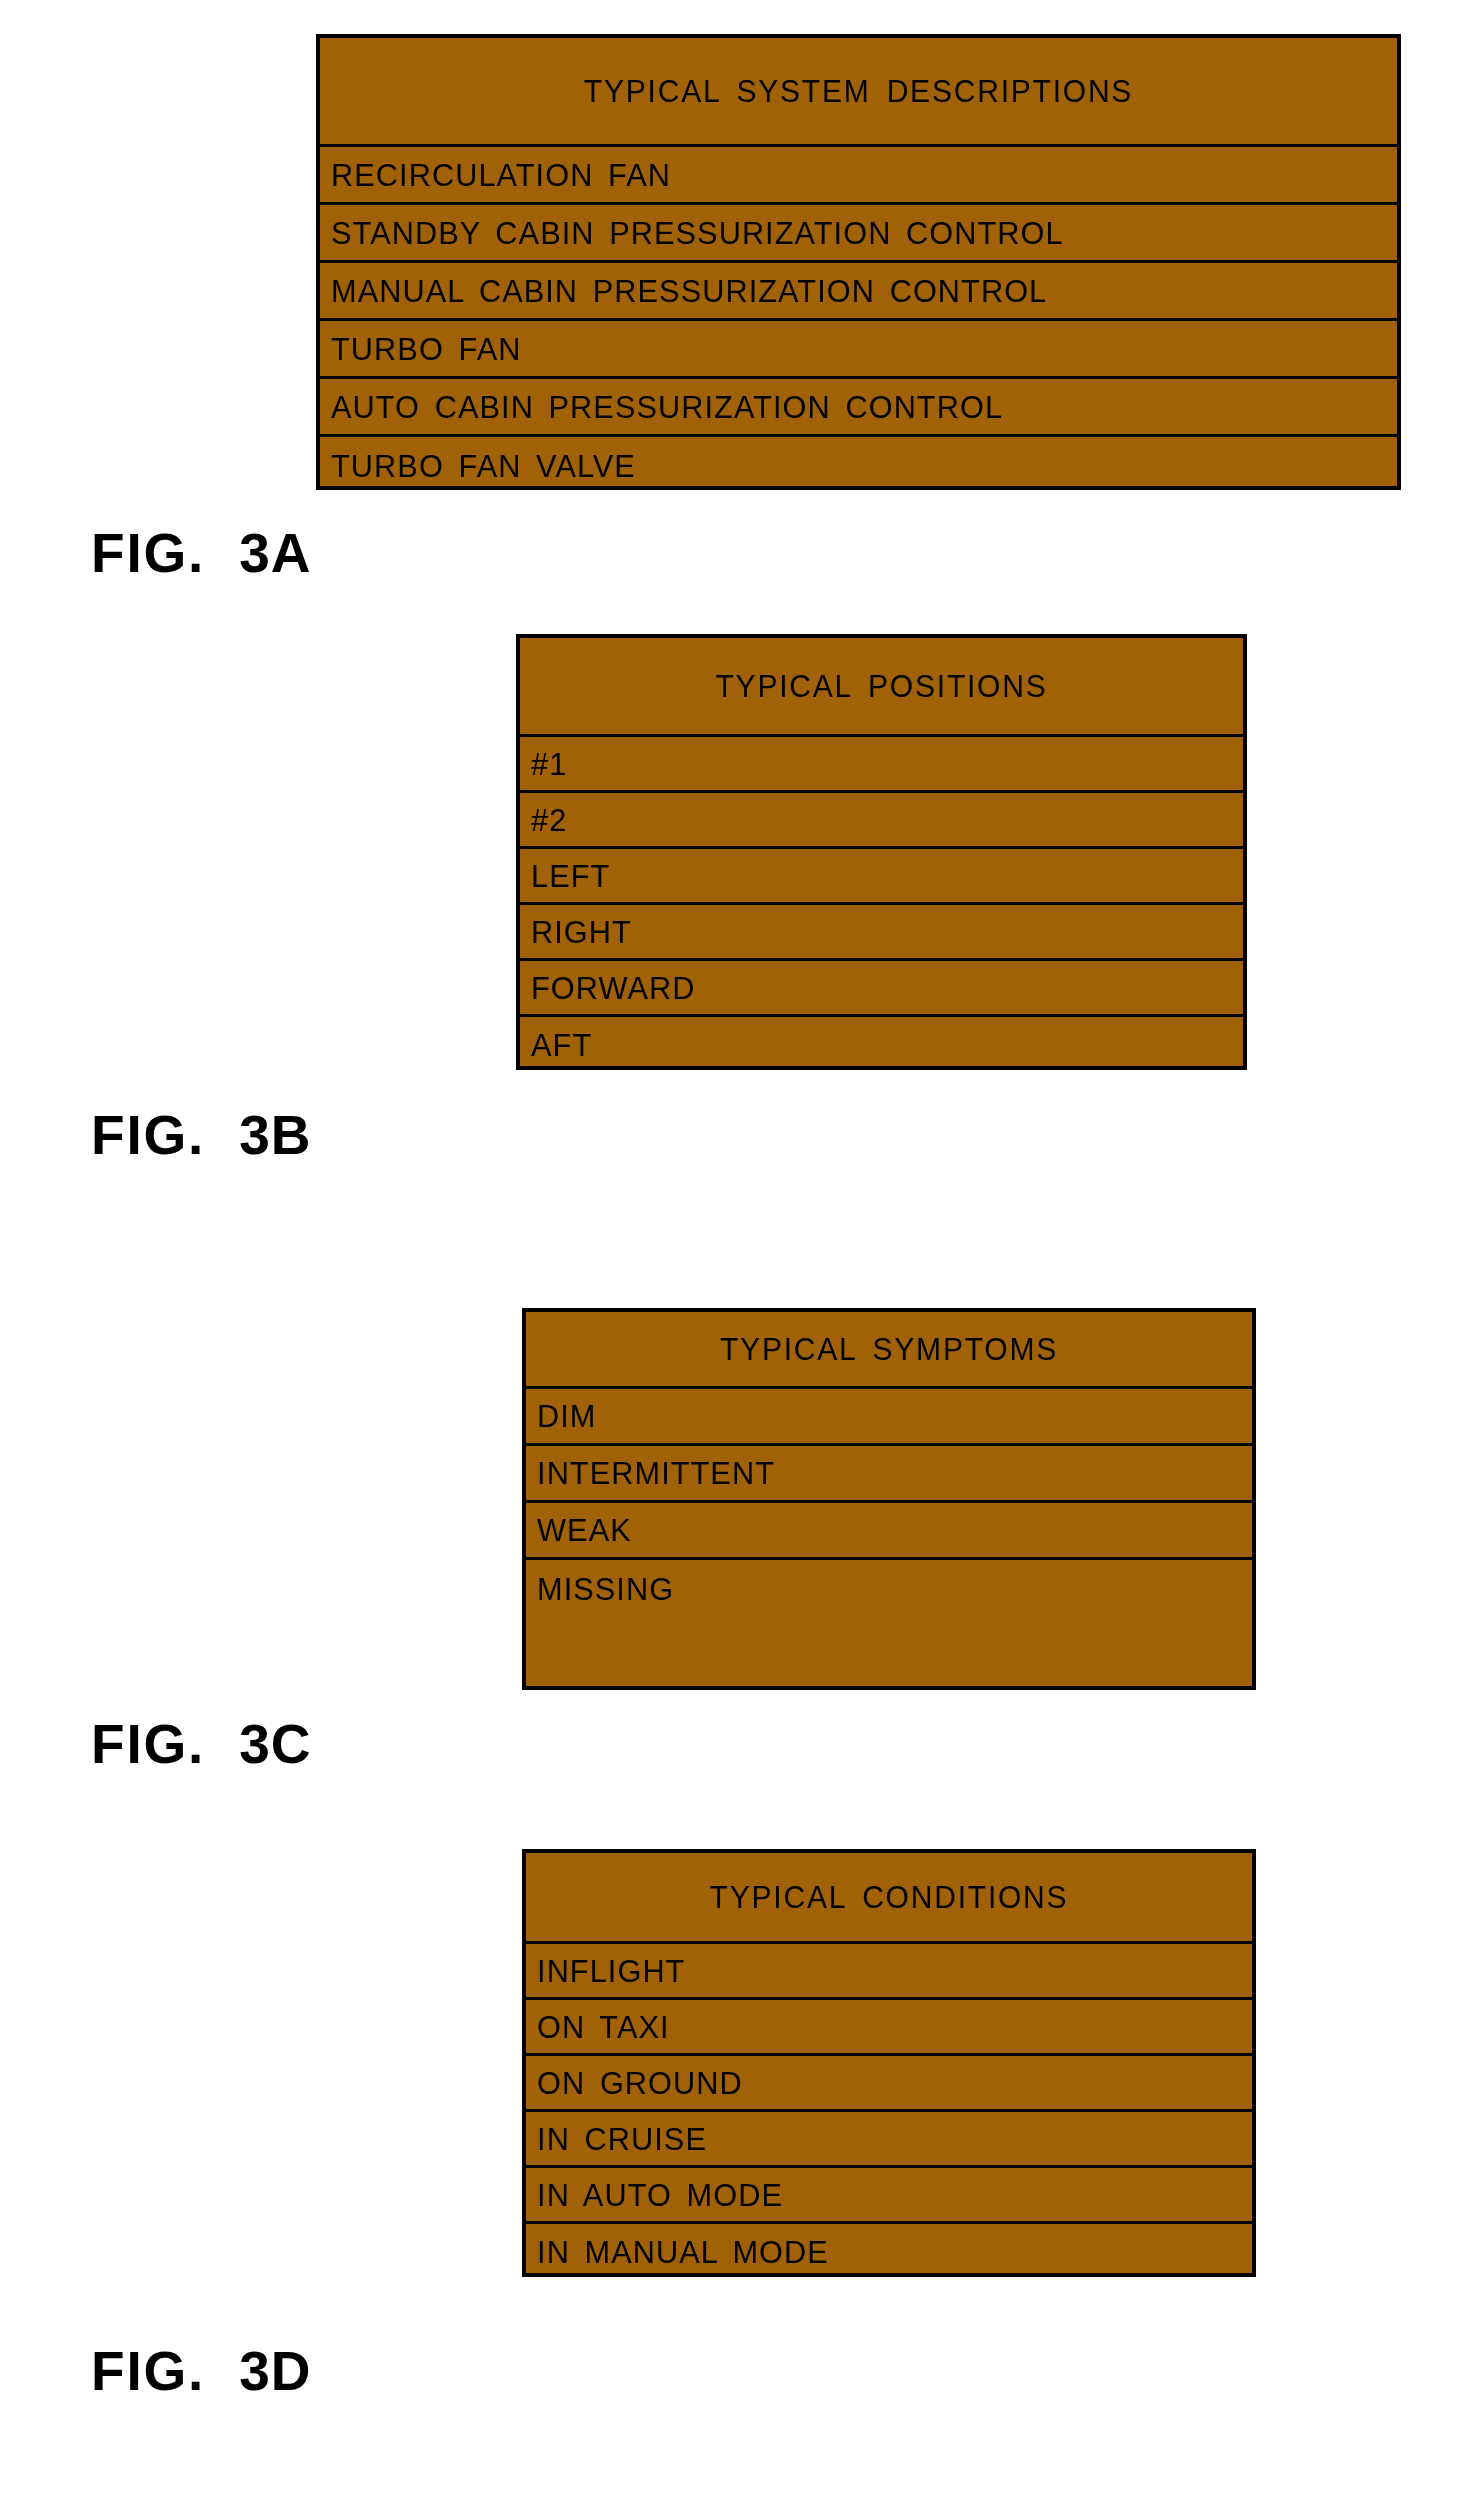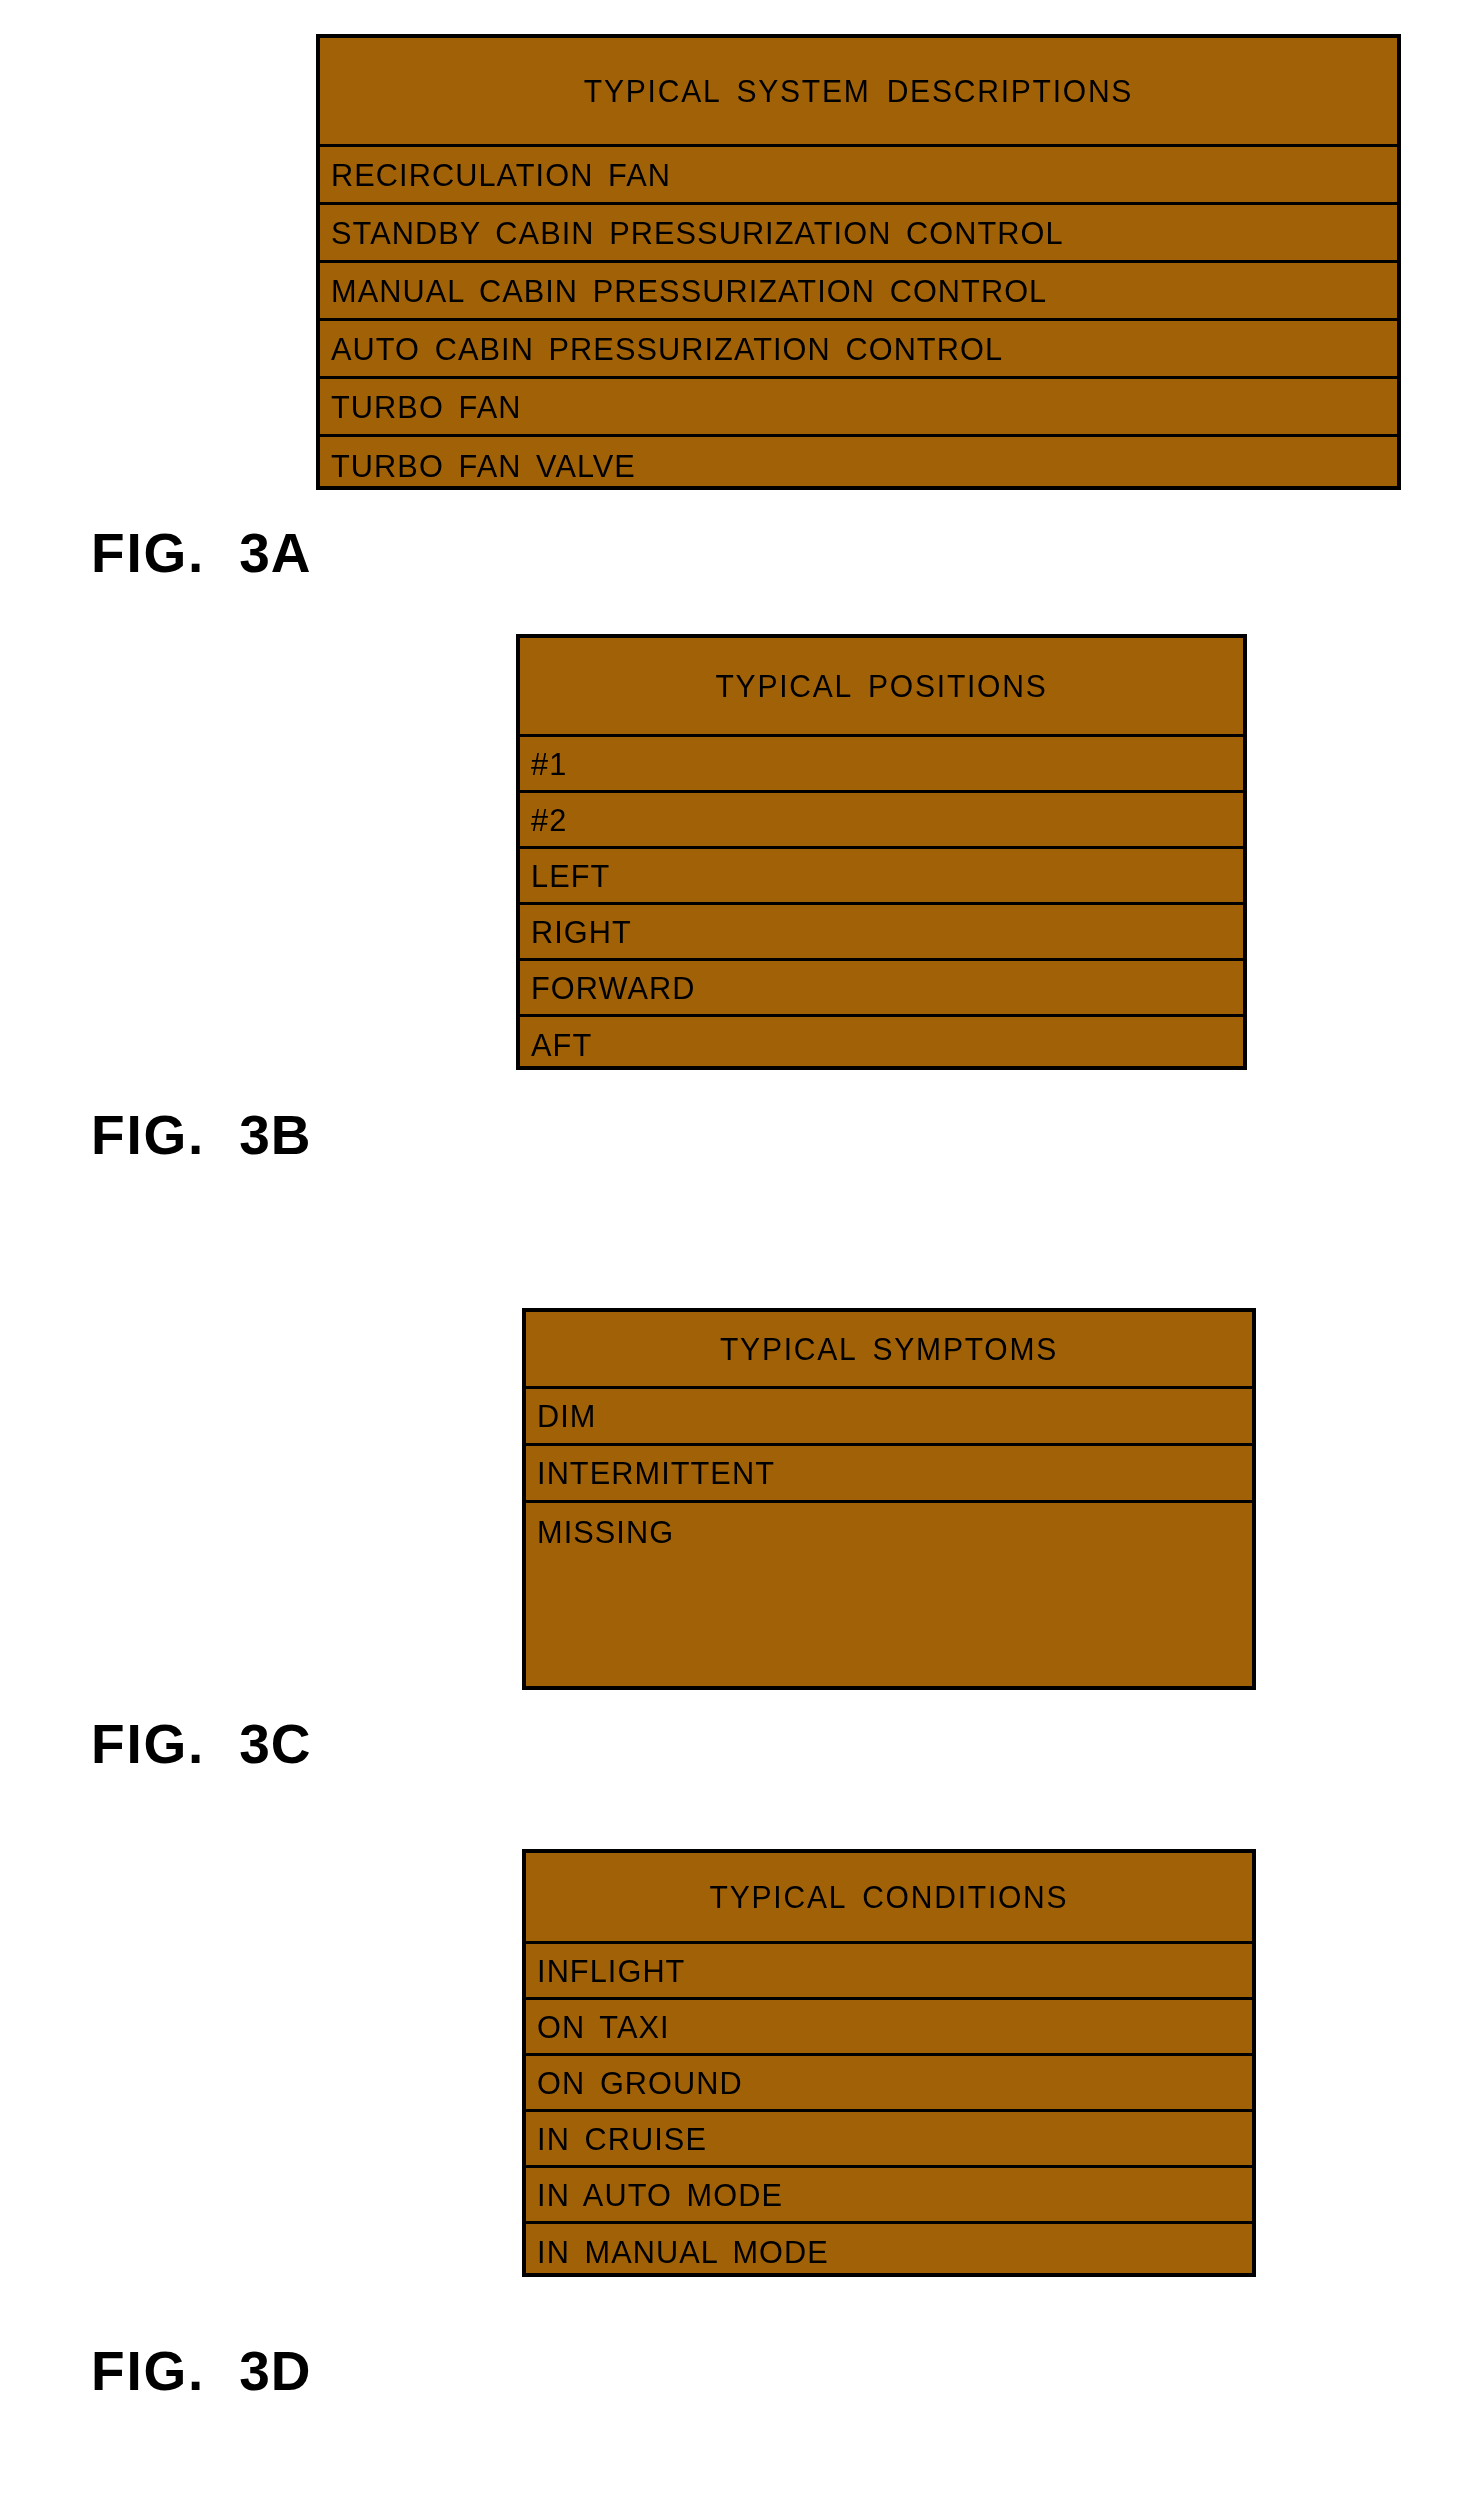--- a/index.html
+++ b/index.html
@@ -122,24 +122,24 @@
   <div class="pat-row pat-cell">
     <span class="cell-text">RECIRCULATION FAN</span>
   </div>
   <div class="pat-row pat-cell">
     <span class="cell-text">STANDBY CABIN PRESSURIZATION CONTROL</span>
   </div>
   <div class="pat-row pat-cell">
     <span class="cell-text">MANUAL CABIN PRESSURIZATION CONTROL</span>
   </div>
   <div class="pat-row pat-cell">
+    <span class="cell-text">TURBO FAN</span>
+  </div>
+  <div class="pat-row pat-cell">
     <span class="cell-text">AUTO CABIN PRESSURIZATION CONTROL</span>
-  </div>
-  <div class="pat-row pat-cell">
-    <span class="cell-text">TURBO FAN</span>
   </div>
   <div class="pat-row pat-cell">
     <span class="cell-text">TURBO FAN VALVE</span>
   </div>
 </div>
 
 <div class="fig-label" id="fig-label-3a">
   <span class="fig-word">FIG.</span><span class="fig-num">3A</span>
 </div>
 
@@ -175,20 +175,23 @@
   <div class="pat-row pat-header">
     <span class="cell-text">TYPICAL SYMPTOMS</span>
   </div>
   <div class="pat-row pat-cell">
     <span class="cell-text">DIM</span>
   </div>
   <div class="pat-row pat-cell">
     <span class="cell-text">INTERMITTENT</span>
   </div>
   <div class="pat-row pat-cell">
+    <span class="cell-text">WEAK</span>
+  </div>
+  <div class="pat-row pat-cell">
     <span class="cell-text">MISSING</span>
   </div>
 </div>
 
 <div class="fig-label" id="fig-label-3c">
   <span class="fig-word">FIG.</span><span class="fig-num">3C</span>
 </div>
 
 <div class="pat-table" id="table-conditions">
   <div class="pat-row pat-header">

